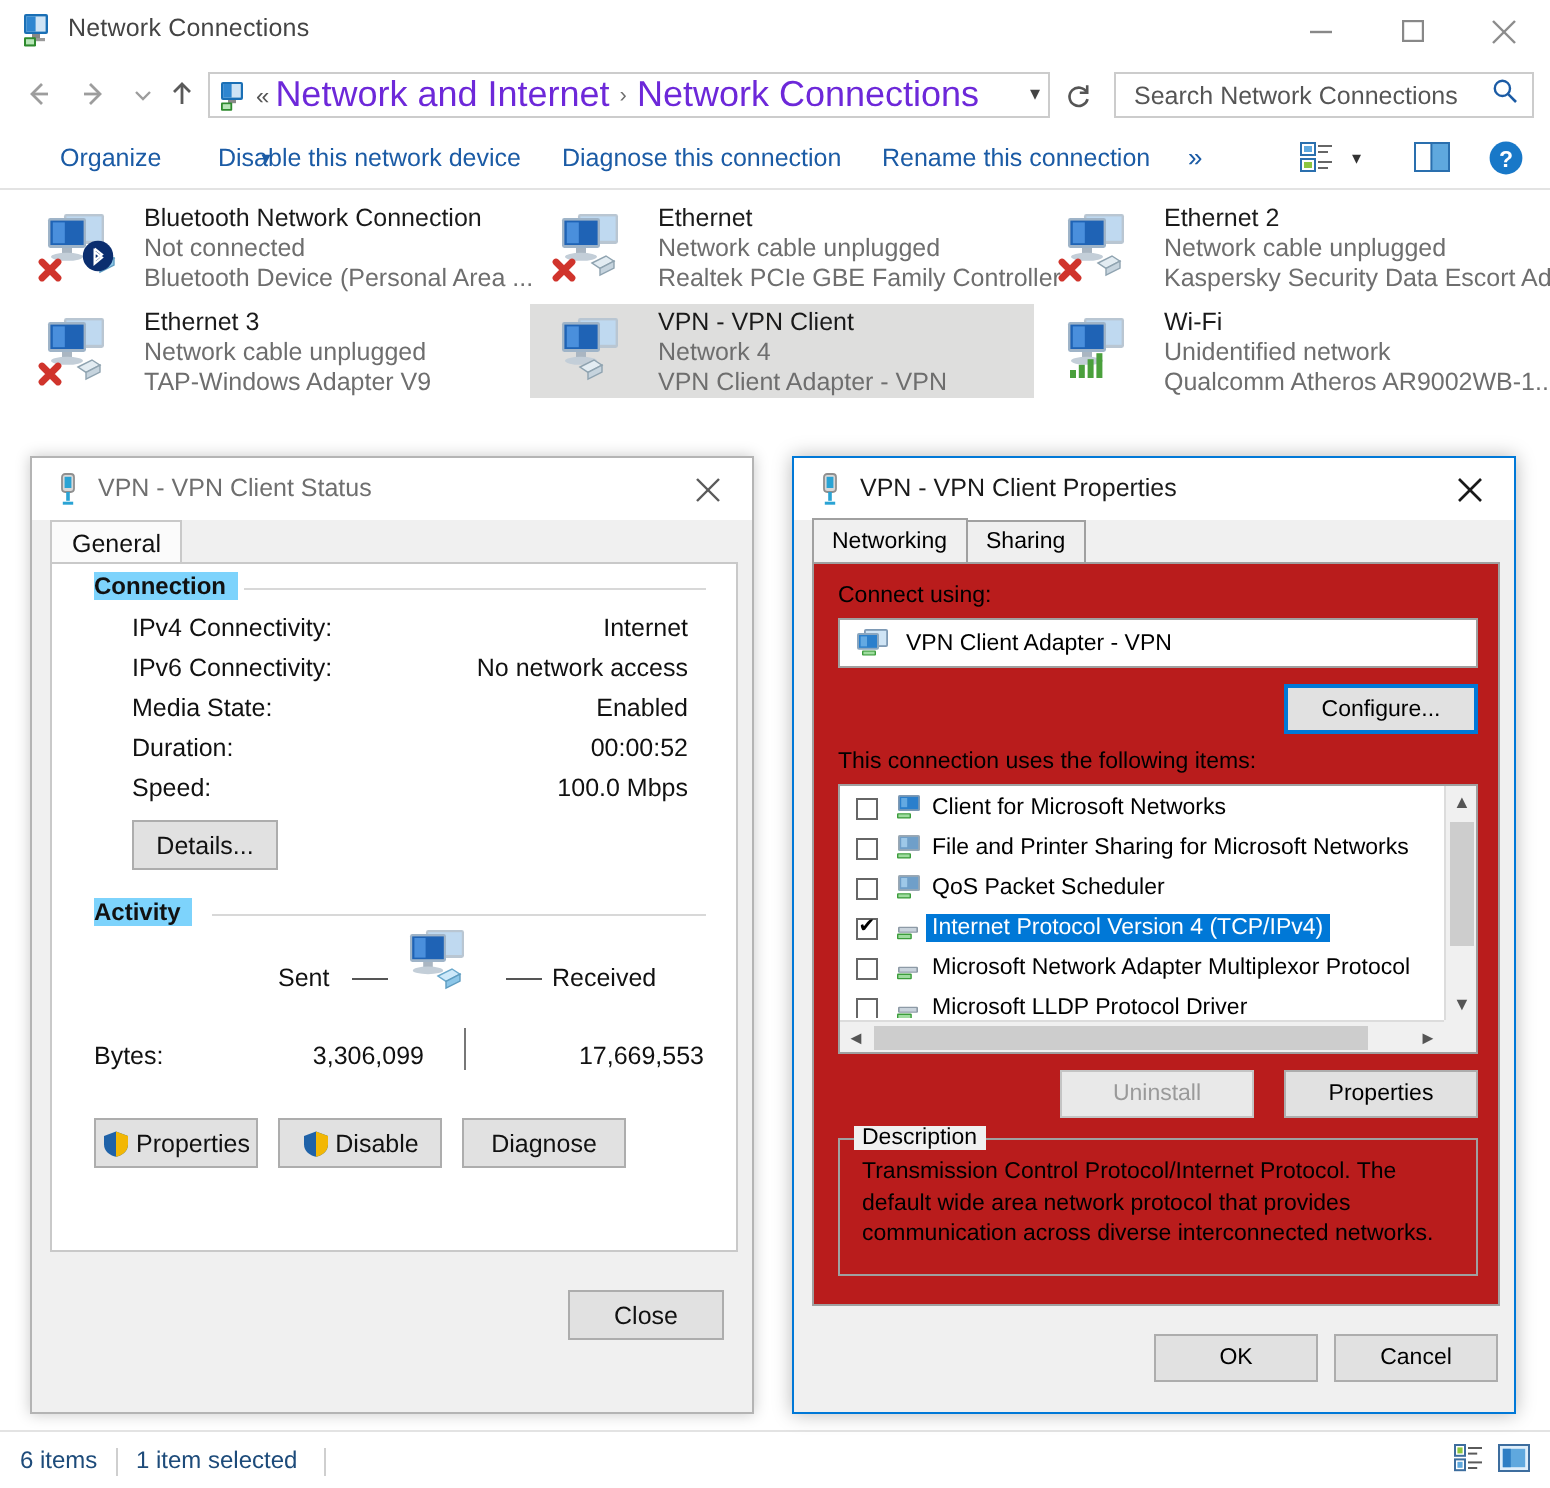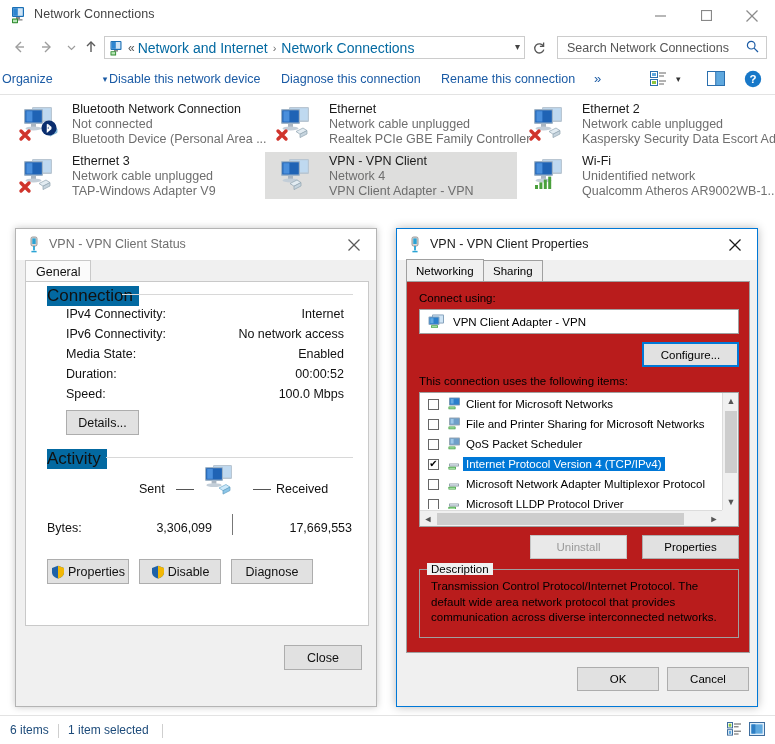--- a/index.html
+++ b/index.html
@@ -29,21 +29,21 @@
 
   
   .addrrow { position:absolute; left:0; top:31px; width:775px; height:32px; background:#fff; }
   .navbtn { position:absolute; top:5px; width:22px; height:22px; display:flex;align-items:center;justify-content:center; }
   .navbtn.back { left:8px; } .navbtn.fwd { left:36px; } .navbtn.dn { left:60px; } .navbtn.up { left:80px; }
   .addrbox {
     position:absolute; left:104px; top:5px; width:421px; height:23px;
     border:1px solid #cccccc; background:#fff; display:flex; align-items:center;
   }
   .addr-ico { width:16px;height:16px; margin-left:4px; margin-right:3px;}
-  .crumb { font-size:14px; color:#0369a1; white-space:nowrap; }
+  .crumb { font-size:18px; color:#6d28d9; white-space:nowrap; }
   .crumb.sep { color:#6d6d6d; padding:0 5px; font-size:11px; }
   .crumb.chev { color:#555; padding-right:3px; font-size:12px;}
   .addr-drop { position:absolute; right:4px; top:4px; font-size:10px; color:#444; }
   .refresh { position:absolute; left:528px; top:6px; width:22px;height:21px; display:flex;align-items:center;justify-content:center;}
   .searchbox {
     position:absolute; left:557px; top:5px; width:210px; height:23px;
     border:1px solid #cccccc; background:#fff; display:flex; align-items:center;
   }
   .searchbox input {
     border:0; outline:0; background:transparent; font-family:inherit;
@@ -81,21 +81,21 @@
 
   
   #statusdlg { left:15px; top:228px; width:362px; height:479px; border:1px solid #b4b4b4; box-shadow:0 0 7px rgba(0,0,0,.22); }
   #statusdlg .dlg-tt { color:#6f6f6f; }
   .tabstrip { position:absolute; left:9px; top:31px; height:22px; }
   .tab {
     position:absolute; top:0; height:22px; padding:0 10px; display:flex; align-items:center;
     font-size:12.5px; color:#111; background:#fbfbfb; border:1px solid #c9c9c9; border-bottom:none;
   }
   .tabbody { position:absolute; left:9px; top:52px; width:344px; height:345px; background:#fff; border:1px solid #c9c9c9; }
-  .grp-label { position:absolute; font-size:17px; color:#111; background:#0369a1; padding-right:6px; }
+  .grp-label { position:absolute; font-size:12px; color:#111; background:#7dd3fc; padding-right:6px;font-weight:bold; }
   .grp-line { position:absolute; height:1px; background:#d8d8d8; }
   .row-l { position:absolute; font-size:12.5px; color:#111; }
   .row-r { position:absolute; font-size:12.5px; color:#111; text-align:right; }
   .btn {
     position:absolute; background:#e1e1e1; border:1px solid #adadad;
     font-size:12.5px; color:#111; display:flex; align-items:center; justify-content:center;
     font-family:inherit;
   }
   .btn.shield { gap:3px; }
   .sent-rec { position:absolute; font-size:12.5px; color:#111; }
@@ -235,21 +235,21 @@
         <span style="margin-left:auto;margin-right:7px;">
           <svg width="13" height="13" viewBox="0 0 13 13">
               <circle cx="5.2" cy="5.2" r="3.8" fill="none" stroke="#1b5ba5" stroke-width="1.2"></circle>
               <line x1="8.1" y1="8.1" x2="12" y2="12" stroke="#1b5ba5" stroke-width="1.3"></line>
             </svg>
         </span>
       </div>
     </div>
 
     <div class="toolbar">
-      <div class="tb-item" style="left:2px;gap:44px;">
+      <div class="tb-item" style="left:30px;gap:44px;">
         <span>Organize</span>
         <span class="tb-caret">▾</span>
       </div>
       <div class="tb-item" style="left:109px;">Disable this network device</div>
       <div class="tb-item" style="left:441px;">Rename this connection</div>
       <div class="tb-item" style="left:281px;">Diagnose this connection</div>
       <div class="tb-item" style="left:594px;font-size:13px;">»</div>
 
       <div class="tb-right" style="left:650px;">
         <svg width="17" height="15" viewBox="0 0 17 15">

